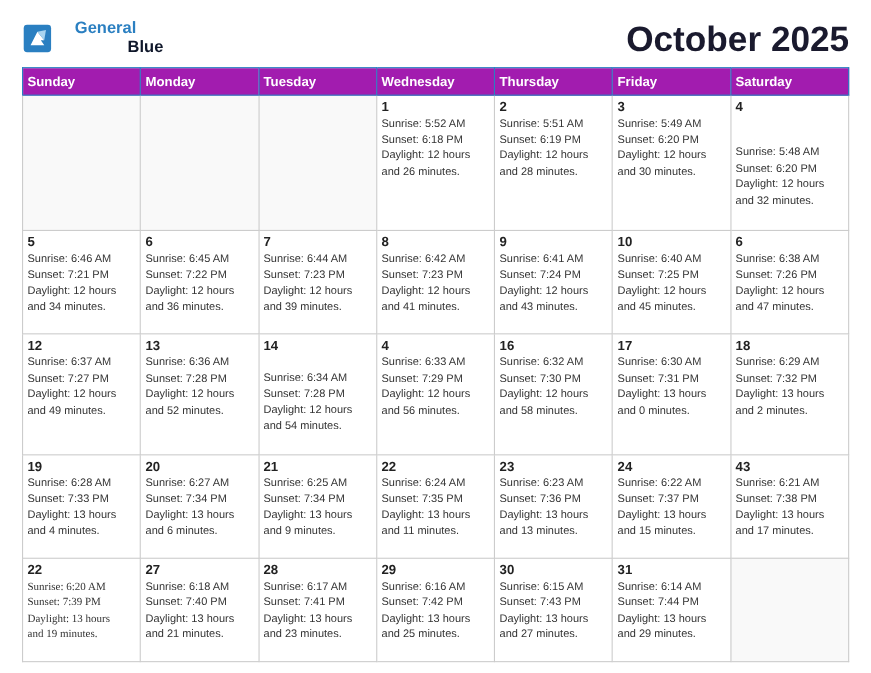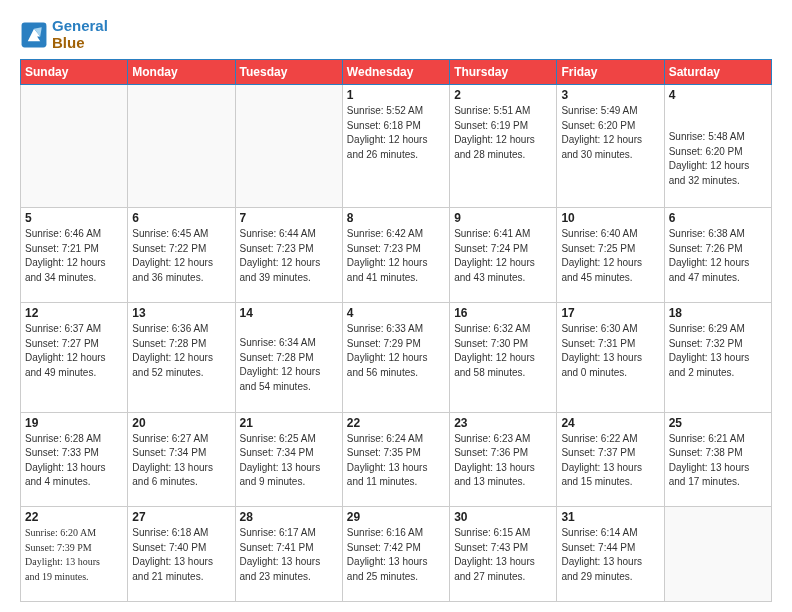--- a/index.html
+++ b/index.html
@@ -19,21 +19,21 @@
     }
     .header {
       display: flex;
       align-items: flex-start;
       justify-content: space-between;
       margin-bottom: 8px;
     }
     .logo {
       display: flex;
       align-items: center;
-      gap: 4px;
+      gap: 20px;
     }
     .logo-text {
       font-size: 15px;
       font-weight: bold;
       color: #1a3a5c;
       line-height: 1.1;
     }
     .logo-text span {
       color: #2a7fc1;
     }
@@ -56,21 +56,21 @@
       margin-top: 2px;
     }
     .calendar {
       flex: 1;
       border: 1px solid #ccc;
       border-collapse: collapse;
       width: 100%;
       table-layout: fixed;
     }
     .calendar th {
-      background: #ef4444;
+      background: #a21caf;
       color: #fff;
       font-size: 12px;
       font-weight: bold;
       padding: 5px 4px;
       text-align: left;
       border: 1px solid #2a7fc1;
     }
     .calendar td {
       border: 1px solid #ccc;
       vertical-align: top;
@@ -100,24 +100,25 @@
 <div class="page">
   <div class="header">
     <div class="logo">
       <svg class="logo-icon" viewBox="0 0 36 36">
         <rect x="2" y="2" width="32" height="32" rx="4" fill="#2a7fc1"></rect>
         <polygon points="10,26 18,10 26,20 22,20 26,26" fill="white"></polygon>
         <polygon points="18,10 28,8 26,20" fill="#a8d4f0"></polygon>
       </svg>
       <div class="logo-text">
         <div><span>General</span></div>
-        <div><span style="color:#a16207;">Blue</span></div>
+        <div><span style="color:#0f172a;margin-left:48px;">Blue</span></div>
       </div>
     </div>
     <div class="title-block">
+      <div class="month-title">October 2025</div>
     </div>
   </div>
 
   <table class="calendar">
     <thead>
       <tr>
 
       <th>Sunday</th>
           <th>Monday</th>
           <th>Tuesday</th>
@@ -300,21 +301,21 @@
 and 13 minutes.</div>
           </td>
           <td>
             <div class="day-number">24</div>
             <div class="day-info" style="white-space: pre-line;">Sunrise: 6:22 AM
 Sunset: 7:37 PM
 Daylight: 13 hours
 and 15 minutes.</div>
           </td>
           <td>
-            <div class="day-number">25</div>
+            <div class="day-number">43</div>
             <div class="day-info" style="white-space: pre-line;">Sunrise: 6:21 AM
 Sunset: 7:38 PM
 Daylight: 13 hours
 and 17 minutes.</div>
           </td>
         </tr>
         <tr>
           <td>
             <div class="day-number">22</div>
             <div class="day-info" style="white-space: pre-line; font-family: Liberation Serif, serif;">Sunrise: 6:20 AM

